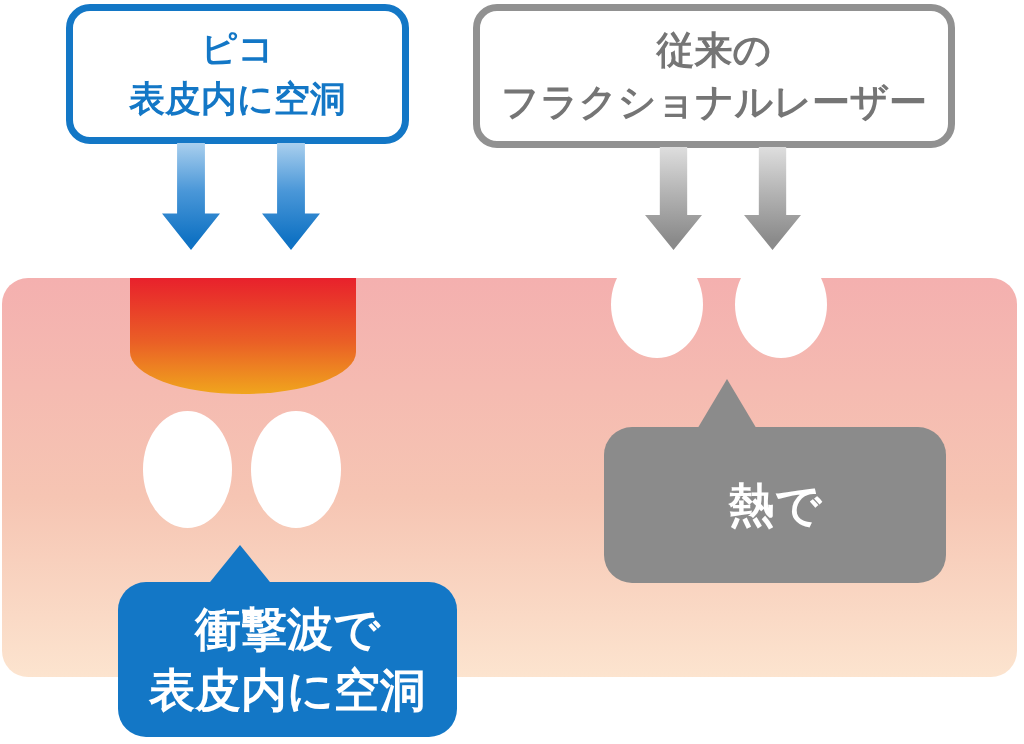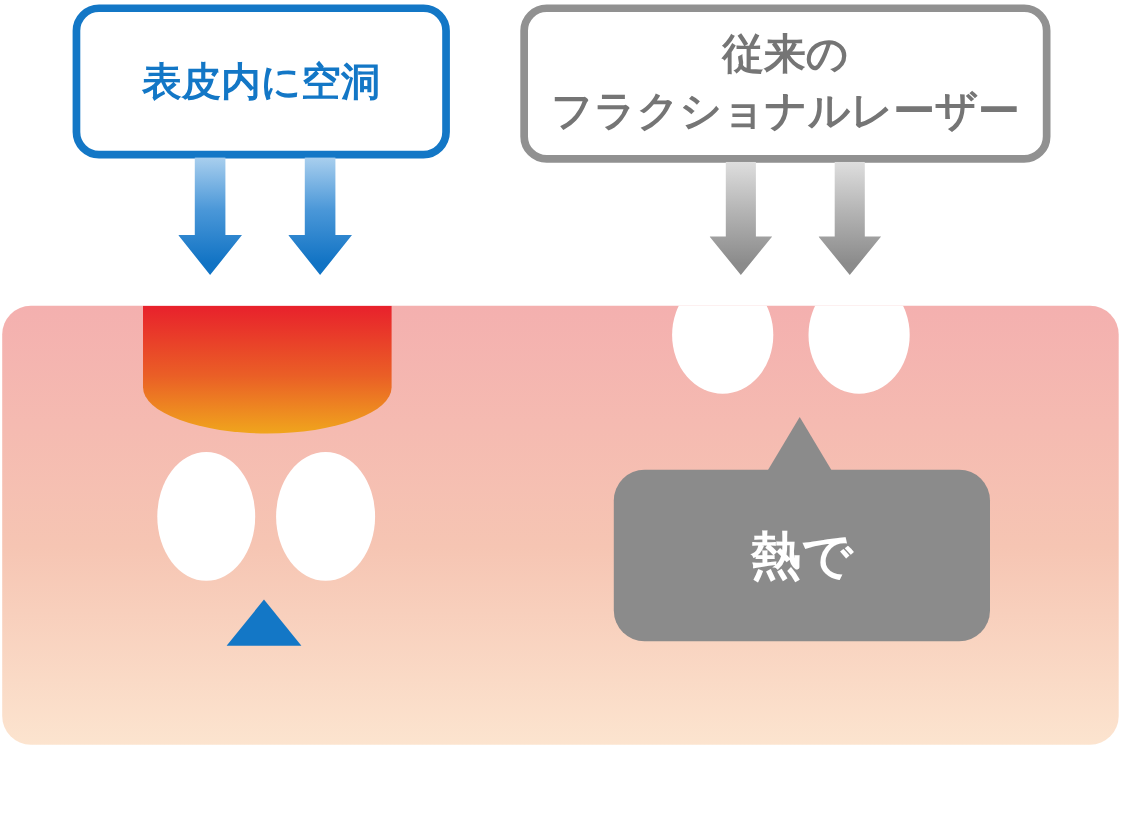--- a/index.html
+++ b/index.html
@@ -46,21 +46,21 @@
   }
   .cavity{position:absolute;background:#fff;border-radius:50%;}
   .cavity.l1{left:141px;top:133px;width:89px;height:117px;}
   .cavity.l2{left:249px;top:133px;width:90px;height:117px;}
   .cavity.r1{left:609px;top:-27px;width:92px;height:107px;}
   .cavity.r2{left:733px;top:-27px;width:92px;height:107px;}
   
   .bubble{
     position:absolute;border-radius:28px;color:#fff;
     display:flex;flex-direction:column;align-items:center;justify-content:center;
-    text-align:center;line-height:1.32;font-size:46px;
+    text-align:center;line-height:1.32;font-size:46px;margin-left:46px;
   }
   .bubble.pico{left:72px;top:582px;width:339px;height:155px;background:var(--blue);}
   .bubble.conv{left:558px;top:427px;width:342px;height:156px;background:var(--gray-bubble);}
   .tail{position:absolute;width:0;height:0;}
   .tail.pico{
     left:206px;top:545px;
     border-left:34px solid transparent;border-right:34px solid transparent;
     border-bottom:42px solid var(--blue);
   }
   .tail.conv{
@@ -68,20 +68,21 @@
     border-left:31px solid transparent;border-right:31px solid transparent;
     border-bottom:52px solid var(--gray-bubble);
   }
 </style>
 </head>
 <body>
 
 <div class="canvas">
 
   <div class="label-box pico">
+    <div>ピコ</div>
     <div>表皮内に空洞</div>
   </div>
   <div class="label-box conv">
     <div>従来の</div>
     <div>フラクショナルレーザー</div>
   </div>
 
   <div class="arrow blue b1"></div>
   <div class="arrow blue b2"></div>
   <div class="arrow gray g1"></div>
@@ -89,19 +90,23 @@
 
   <div class="skin">
     <div class="heat"></div>
     <div class="cavity l1"></div>
     <div class="cavity l2"></div>
     <div class="cavity r1"></div>
     <div class="cavity r2"></div>
   </div>
 
   <div class="tail pico"></div>
+  <div class="bubble pico">
+    <div>衝撃波で</div>
+    <div>表皮内に空洞</div>
+  </div>
 
   <div class="tail conv"></div>
   <div class="bubble conv">
     <div>熱で</div>
   </div>
 
 </div>
 
 </body></html>

